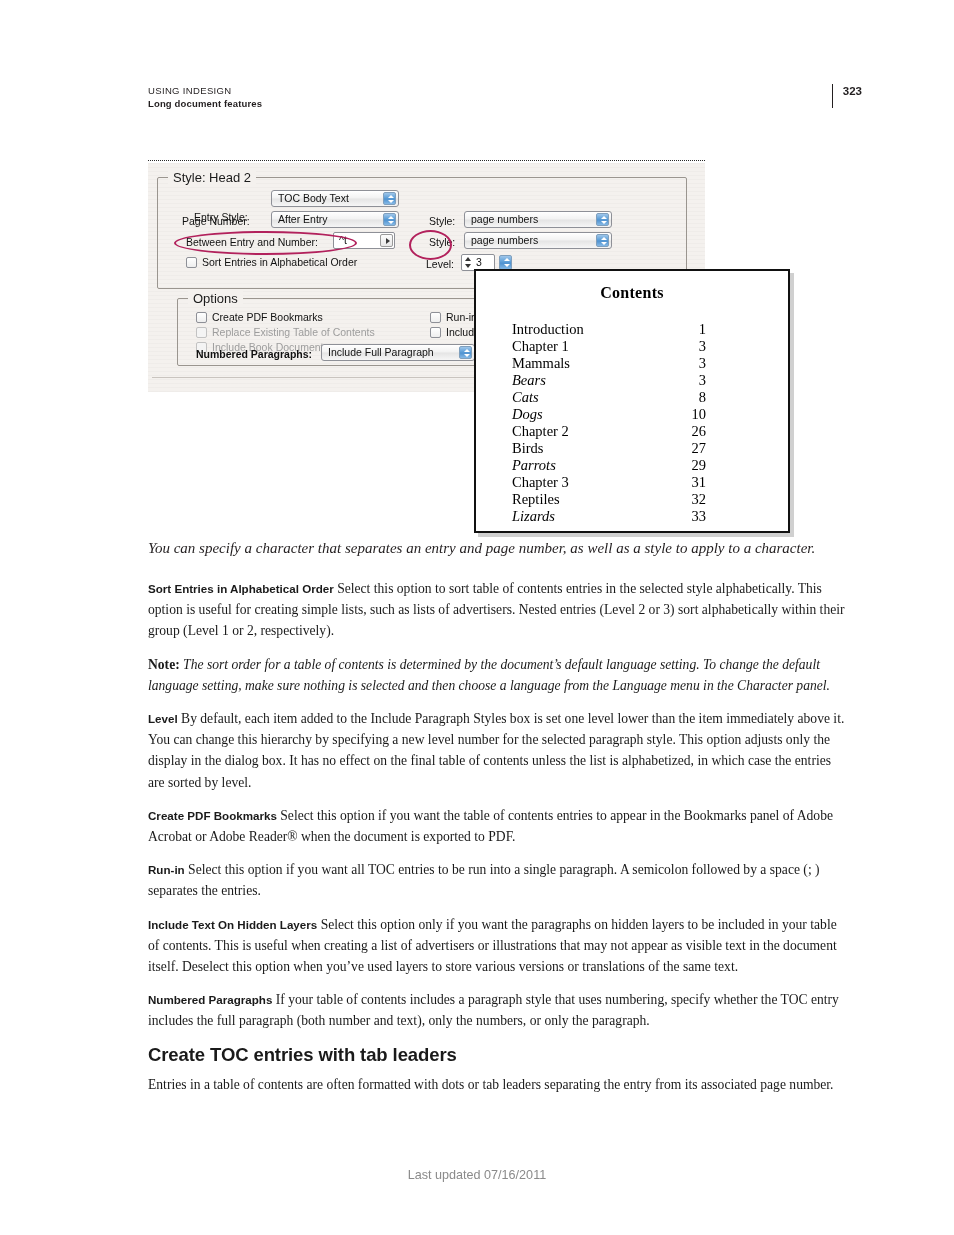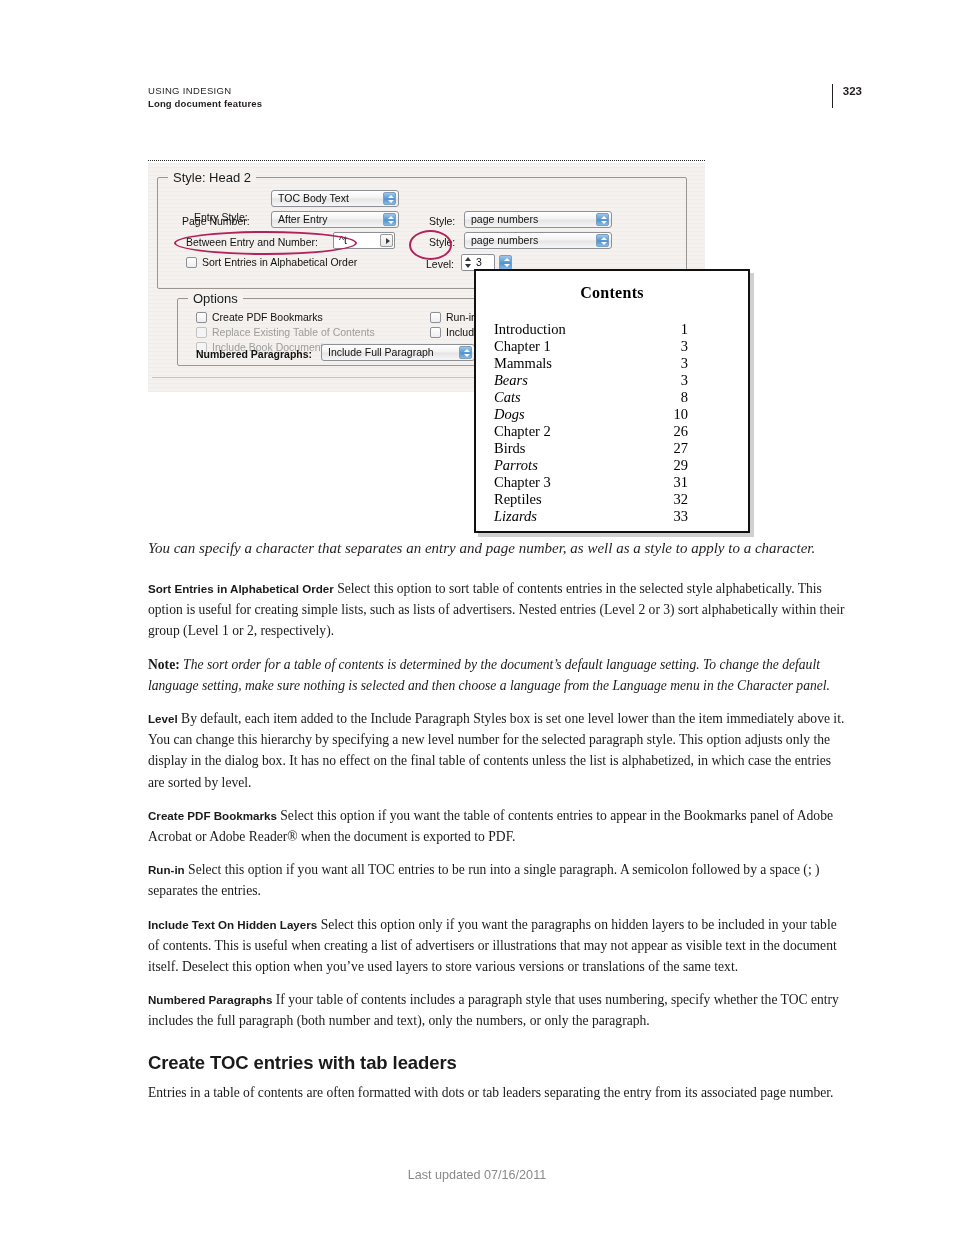--- a/index.html
+++ b/index.html
@@ -258,38 +258,38 @@
     border: 2px solid #b2215c;
     border-radius: 50%;
     pointer-events: none;
   }
 
   
   .toc-panel {
     position: absolute;
     left: 474px;
     top: 269px;
-    width: 276px;
+    width: 316px;
     height: 264px;
     background: #ffffff;
     border: 2px solid #111111;
     box-shadow: 4px 4px 0 rgba(120,120,120,0.35);
     z-index: 20;
   }
   .toc-title {
     text-align: center;
     font-family: "Liberation Serif", serif;
     font-weight: bold;
     font-size: 16px;
     margin-top: 13px;
     letter-spacing: 0.3px;
   }
   .toc-list {
     margin-top: 19px;
-    padding: 0 0 0 18px;
+    padding: 0 0 0 36px;
   }
   .toc-row {
     display: flex;
     font-size: 14.5px;
     line-height: 17px;
     font-family: "Liberation Serif", serif;
   }
   .toc-row .t-name { width: 160px; }
   .toc-row .t-page { width: 34px; text-align: right; }
   .toc-row.italic .t-name { font-style: italic; }
@@ -334,21 +334,21 @@
     font-family: "Liberation Serif", serif;
     font-style: normal;
     font-weight: bold;
     font-size: 13.6px;
   }
   .sec-heading {
     font-family: "Liberation Sans", sans-serif;
     font-weight: bold;
     font-size: 18.5px;
     color: #1a1a1a;
-    margin: 20px 0 8px 0;
+    margin: 12px 0 8px 0;
     letter-spacing: -0.1px;
   }
 
   
   .footer {
     position: absolute;
     left: 0; right: 0;
     top: 1168px;
     text-align: center;
     font-family: "Liberation Sans", sans-serif;

